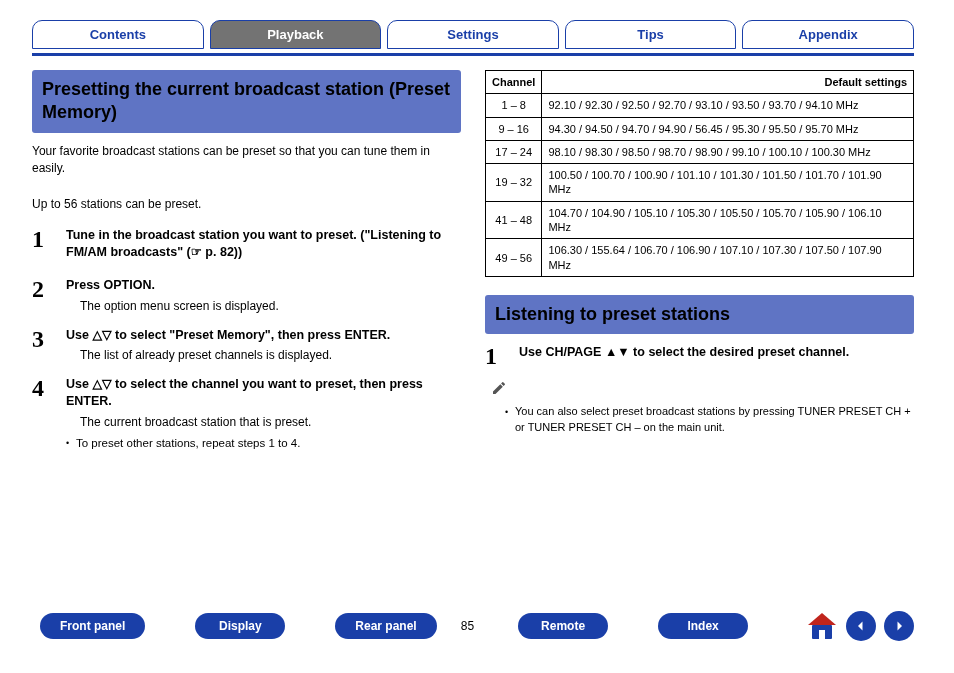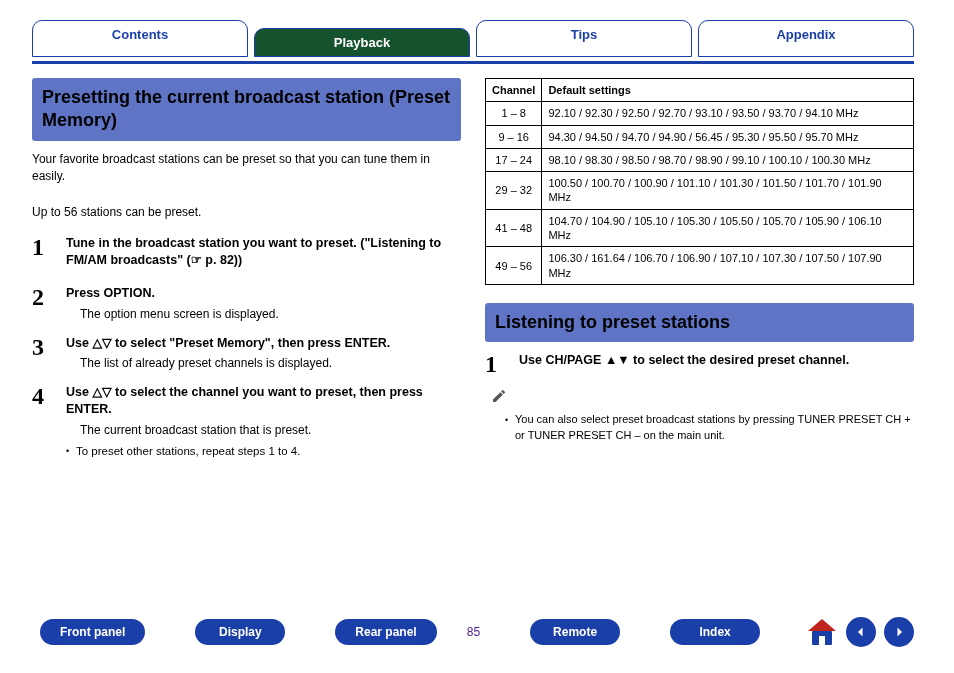--- a/index.html
+++ b/index.html
@@ -27,23 +27,22 @@
     padding: 6px 0;
     border: 1px solid #1a3fa8;
     border-radius: 10px 10px 0 0;
     color: #1a3fa8;
     font-weight: bold;
     font-size: 13px;
     background: #fff;
     cursor: pointer;
   }
   .topnav .tab.active {
-    background: #14532d;
+    background: #737373;
     color: #fff;
-    margin-top: 8px;
   }
   .nav-rule {
     height: 3px;
     background: #1a3fa8;
     margin-bottom: 14px;
   }
   
   .columns {
     display: flex;
     gap: 24px;
@@ -86,54 +85,54 @@
   }
   table.defaults th, table.defaults td {
     border: 1px solid #000;
     padding: 4px 6px;
     text-align: left;
     vertical-align: top;
     line-height: 1.3;
   }
   table.defaults th {
     font-weight: bold;
-    text-align: left;
+    text-align: right;
     background: #fff;
   }
   table.defaults td.ch { text-align: center; vertical-align: middle; white-space: nowrap;}
   
   .note-row { display:flex; align-items:flex-start; gap:10px; margin: 10px 0 6px 6px;}
   .pencil-icon {
     width: 18px; height: 18px; display:inline-block;
   }
   .note-list { list-style:none; padding-left: 20px; }
   .note-list li { font-size: 11px; line-height:1.4; position:relative; padding-left:10px;}
   .note-list li::before { content:"•"; position:absolute; left:0; font-size:9px; top:2px;}
   
   .bottomnav {
     position: absolute;
-    left: 40px; right: 40px; bottom: 26px;
+    left: 40px; right: 40px; bottom: 32px;
     display: flex;
     align-items: center;
-    gap: 24px;
+    gap: 18px;
   }
   .pill {
     background: #1a3fa8;
     color: #fff;
     border-radius: 14px;
     padding: 6px 20px;
     font-weight: bold;
     font-size: 12px;
     cursor: pointer;
     text-align:center;
     min-width: 90px;
   }
   .pagenum {
     font-size: 12px;
-    color: #4c1d95;
+    color: #000000;
     padding: 0 6px;
     text-align: center;
   }
   .bottom-icons {
     margin-left: auto;
     display: flex;
     gap: 8px;
     align-items:center;
   }
   .circ {
@@ -148,20 +147,21 @@
   .home-icon { width:32px; height:30px; cursor:pointer; display:flex; align-items:center; justify-content:center;}
 </style>
 </head>
 <body>
 
 <div class="page">
 
   <div class="topnav" id="topnav">
       <div class="tab">Contents</div>
       <div class="tab active">Playback</div>
+      <div class="tab">Settings</div>
       <div class="tab">Tips</div>
       <div class="tab">Appendix</div>
     </div>
   <div class="nav-rule"></div>
 
   <div class="columns">
 
     <div class="col">
       <div class="section-heading">Presetting the current broadcast station (Preset Memory)</div>
       <p class="intro">Your favorite broadcast stations can be preset so that you can tune them in easily.</p>
@@ -215,30 +215,30 @@
             </tr>
             <tr>
               <td class="ch">9 – 16</td>
               <td>94.30 / 94.50 / 94.70 / 94.90 / 56.45 / 95.30 / 95.50 / 95.70 MHz</td>
             </tr>
             <tr>
               <td class="ch">17 – 24</td>
               <td>98.10 / 98.30 / 98.50 / 98.70 / 98.90 / 99.10 / 100.10 / 100.30 MHz</td>
             </tr>
             <tr>
-              <td class="ch">29 – 32</td>
+              <td class="ch">19 – 32</td>
               <td>100.50 / 100.70 / 100.90 / 101.10 / 101.30 / 101.50 / 101.70 / 101.90 MHz</td>
             </tr>
             <tr>
               <td class="ch">41 – 48</td>
               <td>104.70 / 104.90 / 105.10 / 105.30 / 105.50 / 105.70 / 105.90 / 106.10 MHz</td>
             </tr>
             <tr>
               <td class="ch">49 – 56</td>
-              <td>106.30 / 161.64 / 106.70 / 106.90 / 107.10 / 107.30 / 107.50 / 107.90 MHz</td>
+              <td>106.30 / 155.64 / 106.70 / 106.90 / 107.10 / 107.30 / 107.50 / 107.90 MHz</td>
             </tr>
           </tbody>
       </table>
 
       <div style="height:18px;"></div>
       <div class="section-heading">Listening to preset stations</div>
 
       <div class="step">
         <div class="step-num">1</div>
         <div class="step-body">

